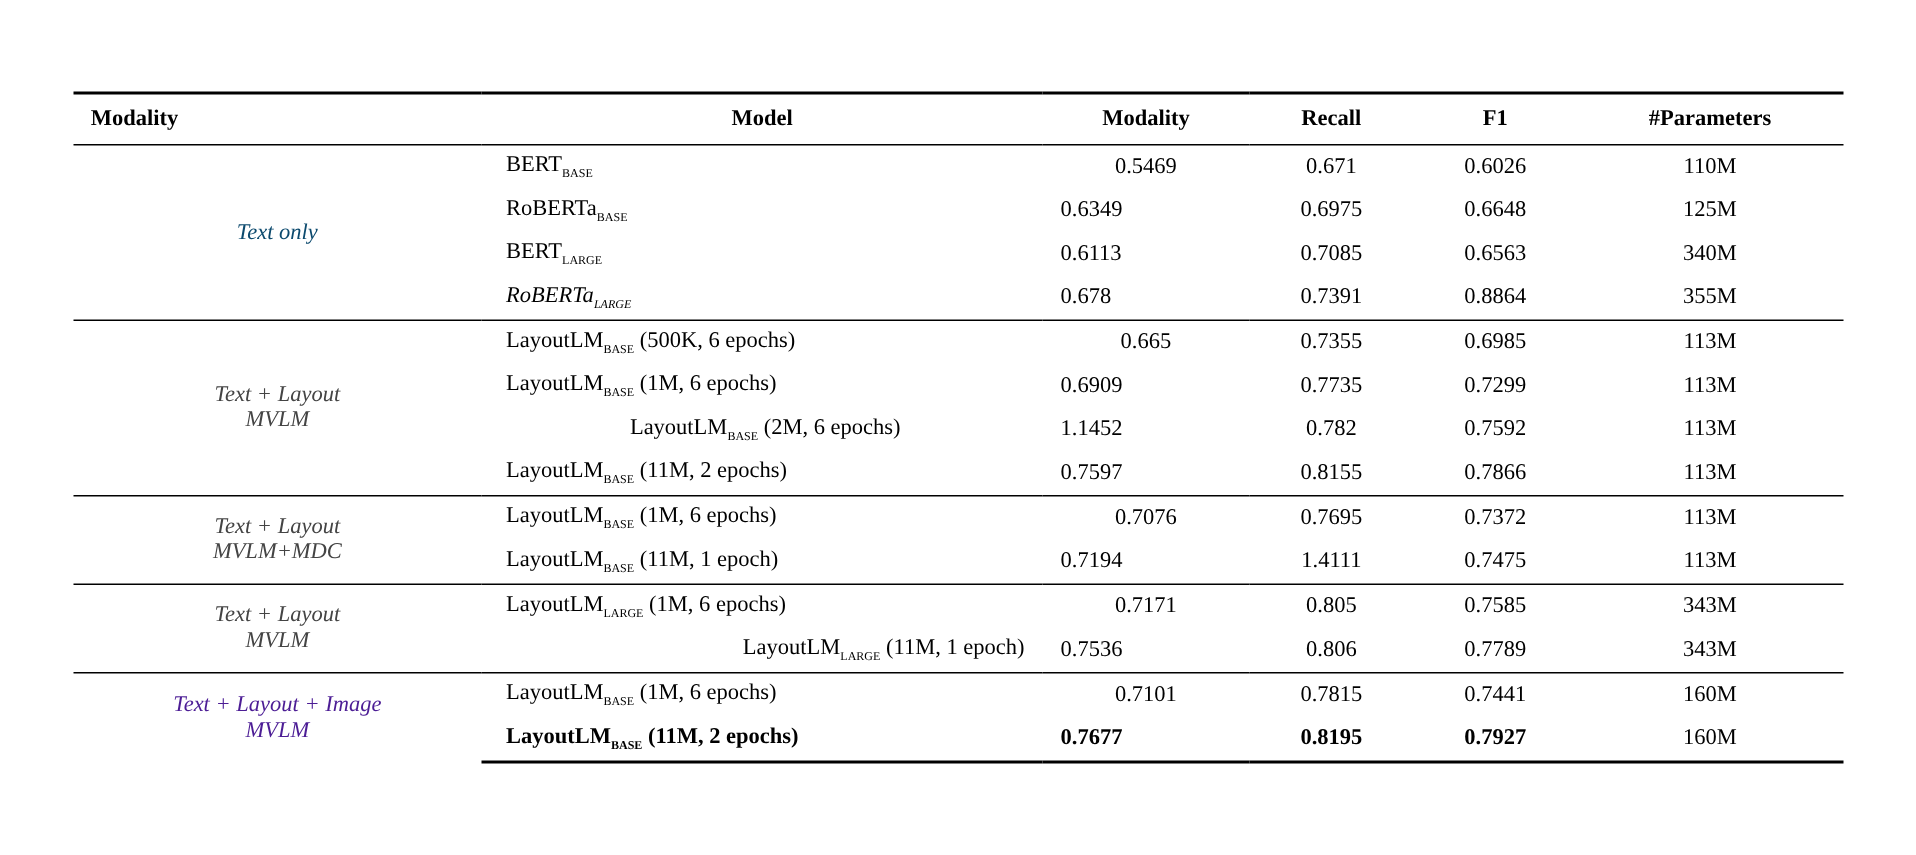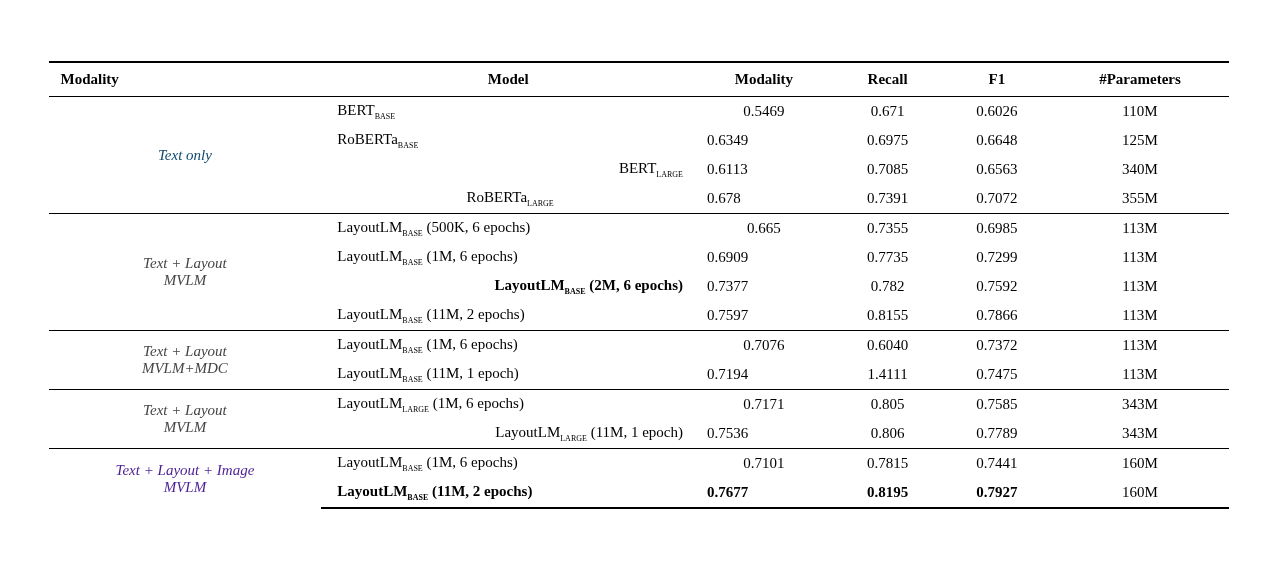--- a/index.html
+++ b/index.html
@@ -77,67 +77,67 @@
           <td>110M</td>
         </tr>
         <tr>
           <td style="text-align: left; padding-left: 16px;">RoBERTa<sub style="font-variant:small-caps;font-size:0.72em;">base</sub></td>
           <td>0.6349</td>
           <td>0.6975</td>
           <td>0.6648</td>
           <td>125M</td>
         </tr>
         <tr>
-          <td style="text-align: right; padding-left: 16px;">BERT<sub style="font-variant:small-caps;font-size:0.72em;">large</sub></td>
+          <td style="text-align: left; padding-left: 16px;">BERT<sub style="font-variant:small-caps;font-size:0.72em;">large</sub></td>
           <td>0.6113</td>
           <td>0.7085</td>
           <td>0.6563</td>
           <td>340M</td>
         </tr>
         <tr>
-          <td style="text-align: center; padding-left: 16px;">RoBERTa<sub style="font-variant:small-caps;font-size:0.72em;">large</sub></td>
+          <td style="text-align: left; padding-left: 16px; font-style: italic;">RoBERTa<sub style="font-variant:small-caps;font-size:0.72em;">large</sub></td>
           <td>0.678</td>
           <td>0.7391</td>
-          <td>0.7072</td>
+          <td>0.8864</td>
           <td>355M</td>
         </tr>
         <tr class="group-divider">
           <td rowspan="4" style="font-style: italic; color: rgb(68, 68, 68); white-space: pre-line; vertical-align: middle; text-align: center;">Text + Layout<br>MVLM</td>
           <td style="text-align: left; padding-left: 16px;">LayoutLM<sub style="font-variant:small-caps;font-size:0.72em;">base</sub> (500K, 6 epochs)</td>
           <td>0.665</td>
           <td>0.7355</td>
           <td>0.6985</td>
           <td>113M</td>
         </tr>
         <tr>
           <td style="text-align: left; padding-left: 16px;">LayoutLM<sub style="font-variant:small-caps;font-size:0.72em;">base</sub> (1M, 6 epochs)</td>
           <td>0.6909</td>
           <td>0.7735</td>
           <td>0.7299</td>
           <td>113M</td>
         </tr>
         <tr>
-          <td style="text-align: right; padding-left: 16px; font-weight: bold;">LayoutLM<sub style="font-variant:small-caps;font-size:0.72em;">base</sub> (2M, 6 epochs)</td>
-          <td>0.7377</td>
+          <td style="text-align: center; padding-left: 16px;">LayoutLM<sub style="font-variant:small-caps;font-size:0.72em;">base</sub> (2M, 6 epochs)</td>
+          <td>1.1452</td>
           <td>0.782</td>
           <td>0.7592</td>
           <td>113M</td>
         </tr>
         <tr>
           <td style="text-align: left; padding-left: 16px;">LayoutLM<sub style="font-variant:small-caps;font-size:0.72em;">base</sub> (11M, 2 epochs)</td>
           <td>0.7597</td>
           <td>0.8155</td>
           <td>0.7866</td>
           <td>113M</td>
         </tr>
         <tr class="group-divider">
           <td rowspan="2" style="font-style: italic; color: rgb(68, 68, 68); white-space: pre-line; vertical-align: middle; text-align: center;">Text + Layout<br>MVLM+MDC</td>
           <td style="text-align: left; padding-left: 16px;">LayoutLM<sub style="font-variant:small-caps;font-size:0.72em;">base</sub> (1M, 6 epochs)</td>
           <td>0.7076</td>
-          <td>0.6040</td>
+          <td>0.7695</td>
           <td>0.7372</td>
           <td>113M</td>
         </tr>
         <tr>
           <td style="text-align: left; padding-left: 16px;">LayoutLM<sub style="font-variant:small-caps;font-size:0.72em;">base</sub> (11M, 1 epoch)</td>
           <td>0.7194</td>
           <td>1.4111</td>
           <td>0.7475</td>
           <td>113M</td>
         </tr>

